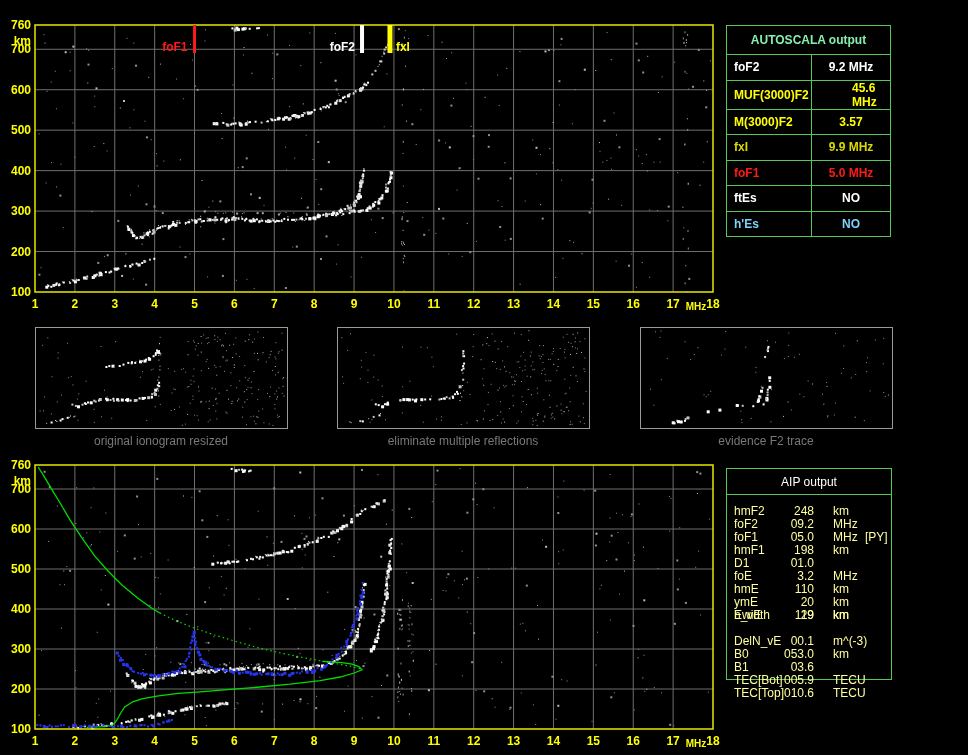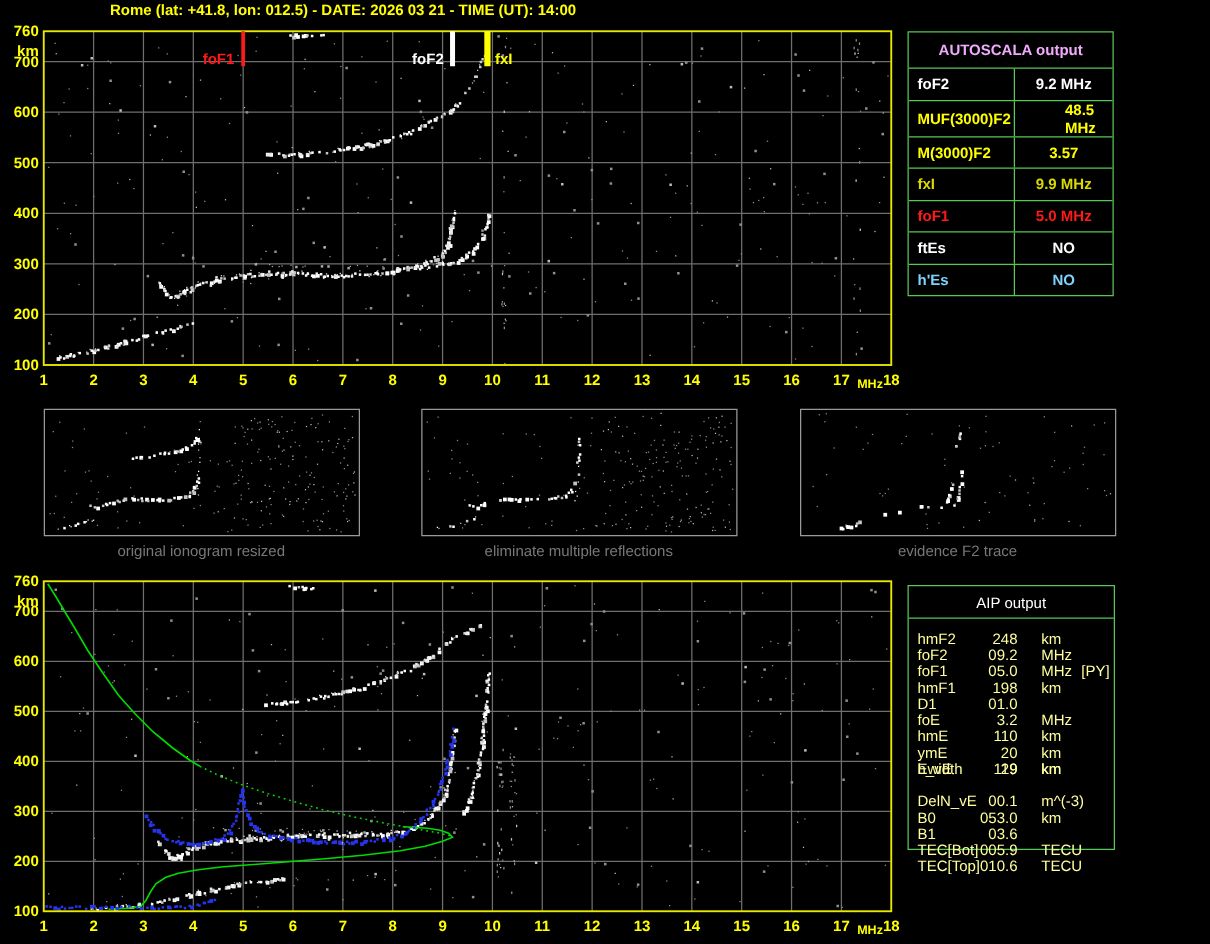--- a/index.html
+++ b/index.html
@@ -7,21 +7,21 @@
          font-family:"Liberation Sans",sans-serif;}
   #page-title{position:absolute;left:88px;top:1px;color:#ffff00;font-weight:bold;
               font-size:12px;white-space:nowrap;}
   svg{position:absolute;left:0;top:0;}
   .panel-caption{position:absolute;top:434px;transform:translateX(-50%);
                  color:#787878;font-size:12px;white-space:nowrap;}
   
   #autoscala-box{position:absolute;left:726px;top:25px;width:165px;height:212px;
                  border:1px solid #55c855;display:flex;flex-direction:column;box-sizing:border-box;}
   #autoscala-box .hdr{height:28px;border-bottom:1px solid #55c855;display:flex;
-                 align-items:center;justify-content:center;color:#f0abfc;
+                 align-items:center;justify-content:center;color:#86efac;
                  font-weight:bold;font-size:12px;}
   .as-row{flex:1;display:flex;border-bottom:1px solid #55c855;font-weight:bold;font-size:12px;}
   .as-row:last-child{border-bottom:none;}
   .as-row .lbl{width:85px;border-right:1px solid #55c855;display:flex;align-items:center;
                padding-left:7px;box-sizing:border-box;}
   .as-row .val{flex:1;display:flex;align-items:center;justify-content:center;}
   
   #aip-box{position:absolute;left:726px;top:468px;width:166px;height:212px;
            border:1px solid #55c855;box-sizing:border-box;}
   #aip-box .hdr{height:25px;border-bottom:1px solid #55c855;display:flex;align-items:center;
@@ -30,21 +30,20 @@
            line-height:13px;white-space:nowrap;}
   .aip-row .p{position:absolute;left:7px;}
   .aip-row .v{position:absolute;left:7px;width:80px;text-align:right;}
   .aip-row .u{position:absolute;left:106px;}
   .aip-row .n{position:absolute;left:138px;}
 </style>
 </head>
 <body>
 
 <div id="stage">
-  <div id="page-title">Rome (lat: +41.8, lon: 012.5) - DATE: 2026 03 21 - TIME (UT): 14:00</div>
 
   <svg id="gfx" width="968" height="755">
       <g>
         <g>
           <line x1="74.88235294117646" y1="25" x2="74.88235294117646" y2="292" stroke="#6f6f6f" stroke-width="1"></line>
           <line x1="114.76470588235294" y1="25" x2="114.76470588235294" y2="292" stroke="#6f6f6f" stroke-width="1"></line>
           <line x1="154.64705882352942" y1="25" x2="154.64705882352942" y2="292" stroke="#6f6f6f" stroke-width="1"></line>
           <line x1="194.52941176470588" y1="25" x2="194.52941176470588" y2="292" stroke="#6f6f6f" stroke-width="1"></line>
           <line x1="234.41176470588235" y1="25" x2="234.41176470588235" y2="292" stroke="#6f6f6f" stroke-width="1"></line>
           <line x1="274.29411764705884" y1="25" x2="274.29411764705884" y2="292" stroke="#6f6f6f" stroke-width="1"></line>
@@ -2823,21 +2822,21 @@
 
   <div id="autoscala-box">
     <div class="hdr">AUTOSCALA output</div>
     <div id="as-rows" style="display:flex;flex-direction:column;flex:1;">
         <div class="as-row" style="color: rgb(255, 255, 255);">
           <div class="lbl">foF2</div>
           <div class="val">9.2 MHz</div>
         </div>
         <div class="as-row" style="color: rgb(255, 255, 0); gap: 40px;">
           <div class="lbl">MUF(3000)F2</div>
-          <div class="val">48.5 MHz</div>
+          <div class="val">45.6 MHz</div>
         </div>
         <div class="as-row" style="color: rgb(255, 255, 0);">
           <div class="lbl">M(3000)F2</div>
           <div class="val">3.57</div>
         </div>
         <div class="as-row" style="color: rgb(217, 217, 0);">
           <div class="lbl">fxI</div>
           <div class="val">9.9 MHz</div>
         </div>
         <div class="as-row" style="color: rgb(255, 26, 26);">

